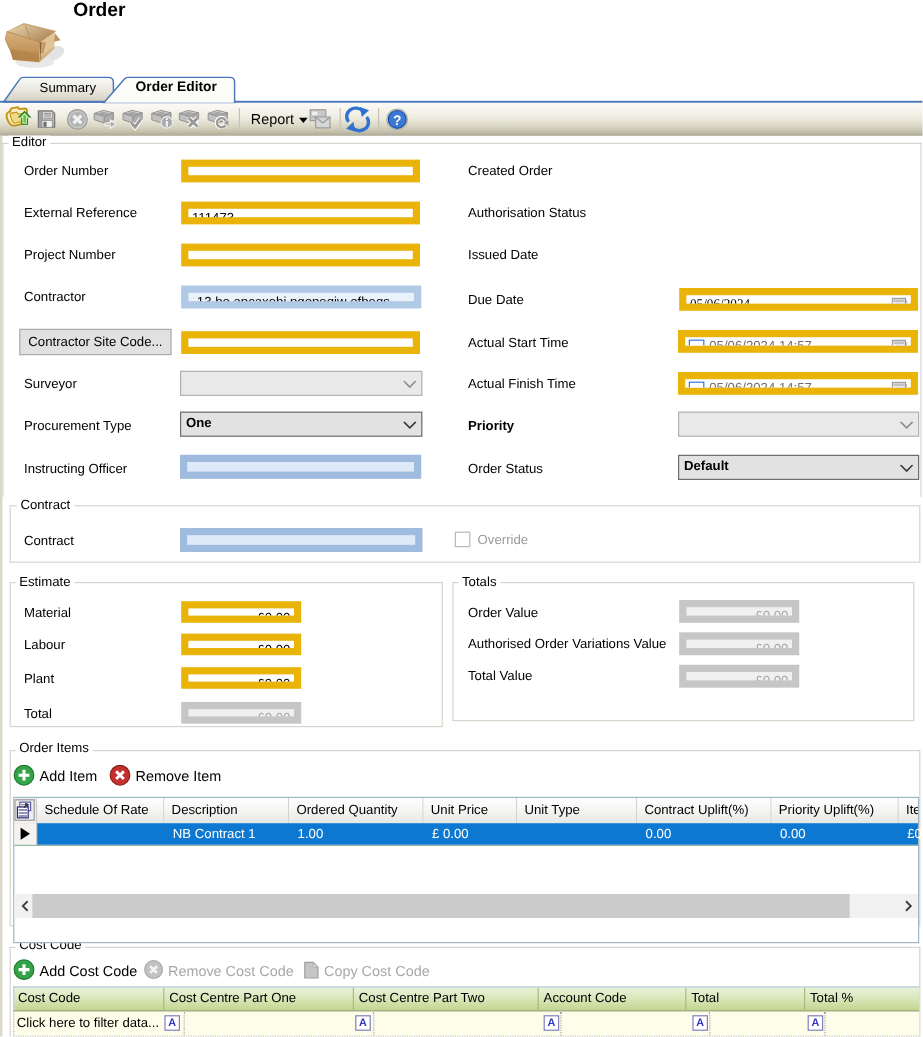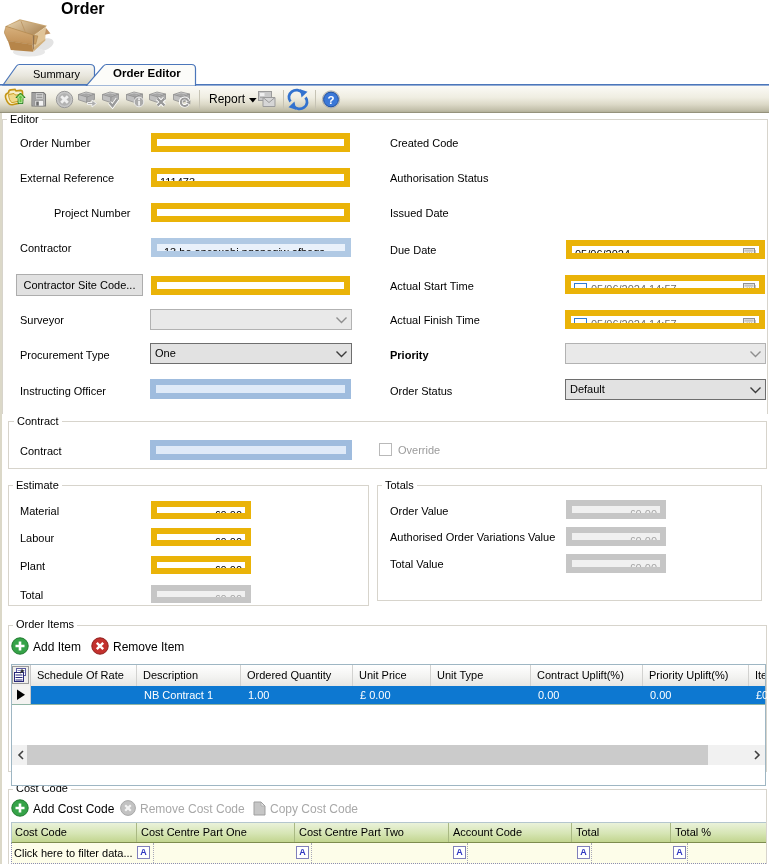--- a/index.html
+++ b/index.html
@@ -7,21 +7,21 @@
         font-family:"Liberation Sans",sans-serif;font-size:11px;color:#000;}
   .abs{position:absolute;}
   .lbl{position:absolute;font-size:11px;color:#000;white-space:nowrap;}
   .inp{position:absolute;background:#fff;border:6px solid #eab308;box-sizing:border-box;
        font-size:11px;line-height:17px;padding:0 3px;white-space:nowrap;overflow:hidden;}
   .inp.dis{background:#f0f0f0;border-color:#c6c6c6;color:#a6a6a6;}
   .inp.blue{background:#e9f1fb;border-color:#b0c9e4;}
   .inp.blue2{background:#dfeaf8;border-color:#9fbcde;}
   .rt{text-align:right;}
   .combo{position:absolute;background:#e2e2e2;border:1px solid #6e6e6e;box-sizing:border-box;
-         font-size:11px;padding:0 4px;white-space:nowrap;overflow:hidden;}
+         font-size:11px;padding:0 4px;white-space:nowrap;overflow:hidden;font-weight:bold;}
   .combo.dis{background:#e9e9e9;border-color:#b2b2b2;}
   .fs{position:absolute;border:1px solid #d7d4cc;box-sizing:border-box;}
   .leg{position:absolute;background:#fff;padding:0 3px;font-size:11px;white-space:nowrap;}
   .oih{position:absolute;top:0;height:21px;line-height:21px;padding-left:6px;font-size:11px;
        border-right:1px solid #d2d2d0;box-sizing:border-box;white-space:nowrap;overflow:hidden;
        background:linear-gradient(#ffffff,#f2f2f0 60%,#e6e6e3);}
   .oir{position:absolute;top:21px;height:18px;line-height:18px;color:#fff;font-size:11px;white-space:nowrap;padding-left:7px;}
   .cch{position:absolute;top:1px;height:19px;line-height:19px;padding-left:4px;font-size:11px;
        border-right:1px solid #a9b983;box-sizing:border-box;white-space:nowrap;overflow:hidden;}
   .ccfa{position:absolute;width:13px;height:13px;background:#fff;border:1px solid #8080bb;box-sizing:border-box;
@@ -161,21 +161,21 @@
   <div class="leg" style="left:382px;top:479px;">Totals</div>
 
   <div class="fs" style="left:8px;top:625px;width:759px;height:147px;"></div>
   <div class="leg" style="left:13px;top:618px;">Order Items</div>
 
   <div class="fs" style="left:8px;top:789px;width:759px;height:80px;border-bottom:0;"></div>
   <div class="leg" style="left:13px;top:782px;">Cost Code</div>
 
   <div class="lbl" style="left:20px;top:137px;">Order Number</div>
   <div class="lbl" style="left:20px;top:172px;">External Reference</div>
-  <div class="lbl" style="left:20px;top:207px;margin-left:34px;">Project Number</div>
+  <div class="lbl" style="left:20px;top:207px;">Project Number</div>
   <div class="lbl" style="left:20px;top:242px;">Contractor</div>
   <div class="lbl" style="left:20px;top:314px;">Surveyor</div>
   <div class="lbl" style="left:20px;top:349px;">Procurement Type</div>
   <div class="lbl" style="left:20px;top:385px;">Instructing Officer</div>
 
   <div class="inp" style="left:151px;top:133px;width:199px;height:19px;"></div>
   <div class="inp" style="left:151px;top:168px;width:199px;height:19px;">111473</div>
   <div class="inp" style="left:151px;top:203px;width:199px;height:19px;"></div>
   <div class="inp blue" style="left:151px;top:238px;width:200px;height:19px;padding-left:7px;">13 bo apcaxebj pqopeqjw ofbeqs</div>
   <div class="abs" style="left:16px;top:274px;width:127px;height:22px;background:#e1e1e1;border:1px solid #adadad;box-sizing:border-box;text-align:center;line-height:20px;font-size:11px;">Contractor Site Code...</div>
@@ -185,30 +185,30 @@
         <polyline points="0.5,0.5 5.5,5.5 10.5,0.5" fill="none" stroke="#8e8e8e" stroke-width="1.4"></polyline>
       </svg>
   </div>
   <div class="combo" style="left:150px;top:343px;width:202px;height:21px;line-height:19px;">One
     <svg class="cal" style="left:185px;top:7px;" width="12" height="8">
         <polyline points="0.5,0.5 5.5,5.5 10.5,0.5" fill="none" stroke="#3c3c3c" stroke-width="1.4"></polyline>
       </svg>
   </div>
   <div class="inp blue2" style="left:150px;top:379px;width:201px;height:20px;"></div>
 
-  <div class="lbl" style="left:390px;top:137px;">Created Code</div>
+  <div class="lbl" style="left:390px;top:137px;">Created Order</div>
   <div class="lbl" style="left:390px;top:172px;">Authorisation Status</div>
   <div class="lbl" style="left:390px;top:207px;">Issued Date</div>
   <div class="lbl" style="left:390px;top:244px;text-align:right;">Due Date</div>
   <div class="lbl" style="left:390px;top:280px;">Actual Start Time</div>
   <div class="lbl" style="left:390px;top:314px;">Actual Finish Time</div>
   <div class="lbl" style="left:390px;top:349px;font-weight:bold;">Priority</div>
   <div class="lbl" style="left:390px;top:385px;">Order Status</div>
 
-  <div class="inp" id="duedate" style="left:566px;top:240px;width:199px;height:19px;">05/06/2024
+  <div class="inp" id="duedate" style="left:566px;top:240px;width:199px;height:19px;font-family:Liberation Serif, serif;">05/06/2024
     <svg class="cal" style="left:171px;top:2px;" width="14" height="14" viewBox="0 0 14 14">
         <rect x="2" y="2" width="11" height="11" fill="#c6c6c6"></rect>
         <rect x="0.5" y="0.5" width="11" height="11" fill="#f0f0f0" stroke="#909090"></rect>
         <rect x="1.5" y="1.5" width="9" height="2.2" fill="#c2c2c2"></rect>
         <g stroke="#b6b6b6">
           <line x1="2" y1="6" x2="10" y2="6"></line>
           <line x1="2" y1="8.2" x2="10" y2="8.2"></line>
           <line x1="4.2" y1="4.2" x2="4.2" y2="10.5"></line>
           <line x1="6.4" y1="4.2" x2="6.4" y2="10.5"></line>
           <line x1="8.6" y1="4.2" x2="8.6" y2="10.5"></line>

